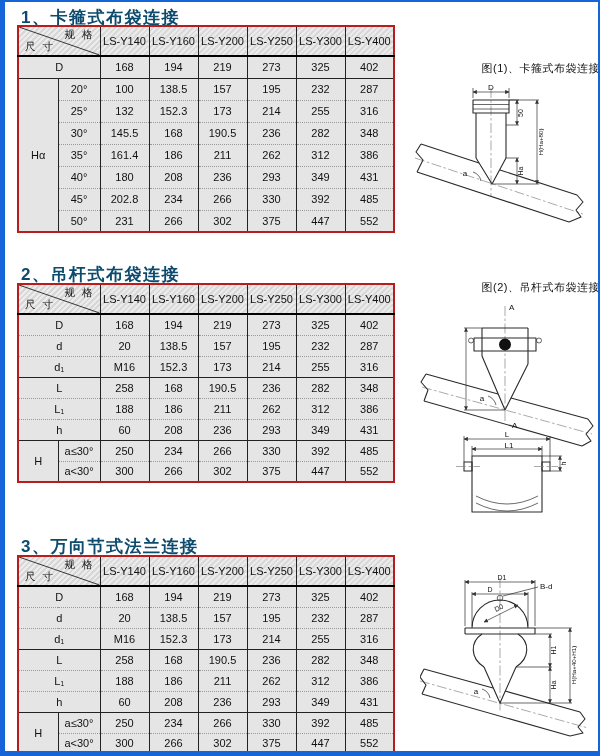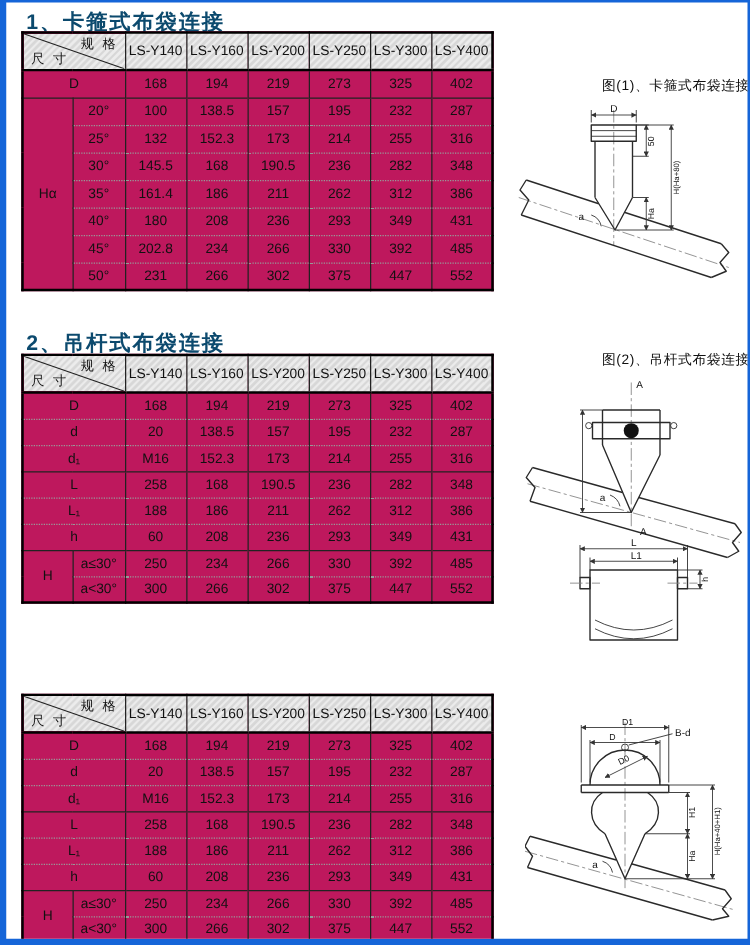--- a/index.html
+++ b/index.html
@@ -1,21 +1,21 @@
 <!DOCTYPE html>
 <html><head>
 <meta charset="utf-8">
 <style>
   html,body{margin:0;padding:0;background:#eee;}
   .page{position:relative;width:600px;height:756px;background:#fff;box-sizing:border-box;
         border:2px solid #1565d8;border-left-width:5px;border-bottom-width:5px;
         font-family:"Liberation Sans","DejaVu Sans",sans-serif;color:#111;overflow:hidden;}
   .sec-title{position:absolute;font-size:17px;font-weight:700;letter-spacing:1.5px;color:#0c4a6e;white-space:nowrap;}
   .fig-cap{position:absolute;width:185px;text-align:right;font-size:11px;letter-spacing:.5px;color:#111;white-space:nowrap;}
-  table.spec{position:absolute;border-collapse:collapse;table-layout:fixed;background:#be185d;border:2px solid #000000;}
+  table.spec{position:absolute;border-collapse:collapse;table-layout:fixed;background:#e5e5e5;border:2px solid #b91c1c;}
   table.spec th,table.spec td{border-left:1px solid #222;border-right:1px solid #222;
         border-top:1px dotted #999;border-bottom:1px dotted #999;
         font-size:11px;font-weight:400;text-align:center;vertical-align:middle;padding:0;color:#111;}
   table.spec thead th{border-bottom:2px solid #000;height:28px;
         background:repeating-linear-gradient(135deg,#ececec 0 2px,#d7d7d7 2px 4px);}
   table.t1 tbody tr{height:22px;}
   table.t2 tbody tr,table.t3 tbody tr{height:21px;}
   tr.sl td{border-top:1px solid #222;}
   th.corner{position:relative;background:repeating-linear-gradient(135deg,#ececec 0 2px,#d7d7d7 2px 4px);}
   th.corner svg{position:absolute;left:0;top:0;width:100%;height:100%;}
@@ -317,20 +317,21 @@
     <path class="dm" d="M44,141 H130" marker-start="url(#ar2)" marker-end="url(#ar2)"></path>
     <text x="87" y="139" text-anchor="middle">L</text>
     <path class="th" d="M52,158 V148 M122,158 V148"></path>
     <path class="dm" d="M52,151 H122" marker-start="url(#ar2)" marker-end="url(#ar2)"></path>
     <text x="89" y="149.5" text-anchor="middle">L1</text>
     <path class="th" d="M122,158 H142 M130,173 H142"></path>
     <path class="dm" d="M140,158 V173" marker-start="url(#ar2)" marker-end="url(#ar2)"></path>
     <text class="sm" x="146" y="165.5" text-anchor="middle" transform="rotate(-90 146 165.5)">h</text>
   </svg>
 
+  <div class="sec-title" style="left:16px;top:533px">3、万向节式法兰连接</div>
 
   <table class="spec t3" style="left:12px;top:553px">
     <colgroup>
         <col style="width:40px">
         <col style="width:42px">
         <col style="width:49px">
         <col style="width:49px">
         <col style="width:49px">
         <col style="width:49px">
         <col style="width:49px">

